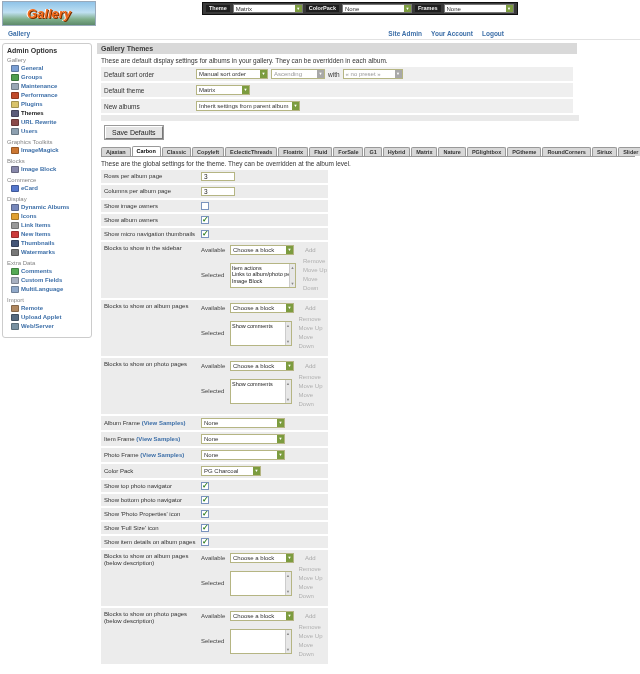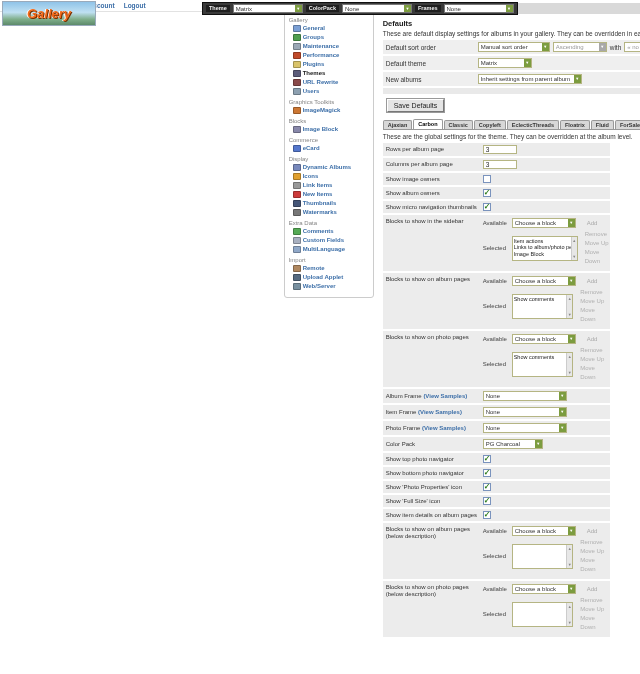--- a/index.html
+++ b/index.html
@@ -1,18 +1,18 @@
 <!DOCTYPE html>
 <html><head>
 <meta charset="utf-8">
 <style>
   *{box-sizing:border-box;margin:0;padding:0}
   body{width:640px;height:674px;overflow:hidden;background:#fff;
        font-family:"Liberation Sans",sans-serif;font-size:7px;color:#333}
-  .page{display:flex;flex-direction:row;height:674px;position:relative}
+  .page{display:flex;flex-direction:column;height:674px;position:relative}
 
   
   .tophead{position:relative;height:28px;flex:0 0 auto}
   .logo{position:absolute;left:2px;top:1px;width:94px;height:25px;border:1px solid #9ab;
         background:linear-gradient(180deg,#8fc3e8 0%,#bfe0f2 45%,#7fae8a 75%,#5d8a6b 100%);
         display:flex;align-items:center;justify-content:center;cursor:pointer}
   .logo-word{font-weight:bold;font-style:italic;font-size:13px;color:#f26a1b;
              text-shadow:1px 1px 0 #7a3000, -1px 0 0 #fff}
   .theme-strip{position:absolute;left:202px;top:2px;height:13px;display:flex;align-items:center;
                background:#3a3a3a;border:1px solid #101010;padding:1px 3px;gap:3px}
@@ -264,21 +264,20 @@
               <span>Web/Server</span>
             </div>
           </div>
       </div>
     </div>
 
     <div class="main">
       <div class="pagetitle">Gallery Themes</div>
 
       <div class="sec">
-        <div class="sec-title">Defaults</div>
         <div class="sec-desc">These are default display settings for albums in your gallery. They can be overridden in each album.</div>
 
         <div class="drow">
           <div class="dlabel">Default sort order</div>
           <span class="fselect w72 gap3">
             <span>Manual sort order</span>
             <i class="arr"></i>
             </span>
           <span class="fselect w54 disabled">
             <span>Ascending</span>

